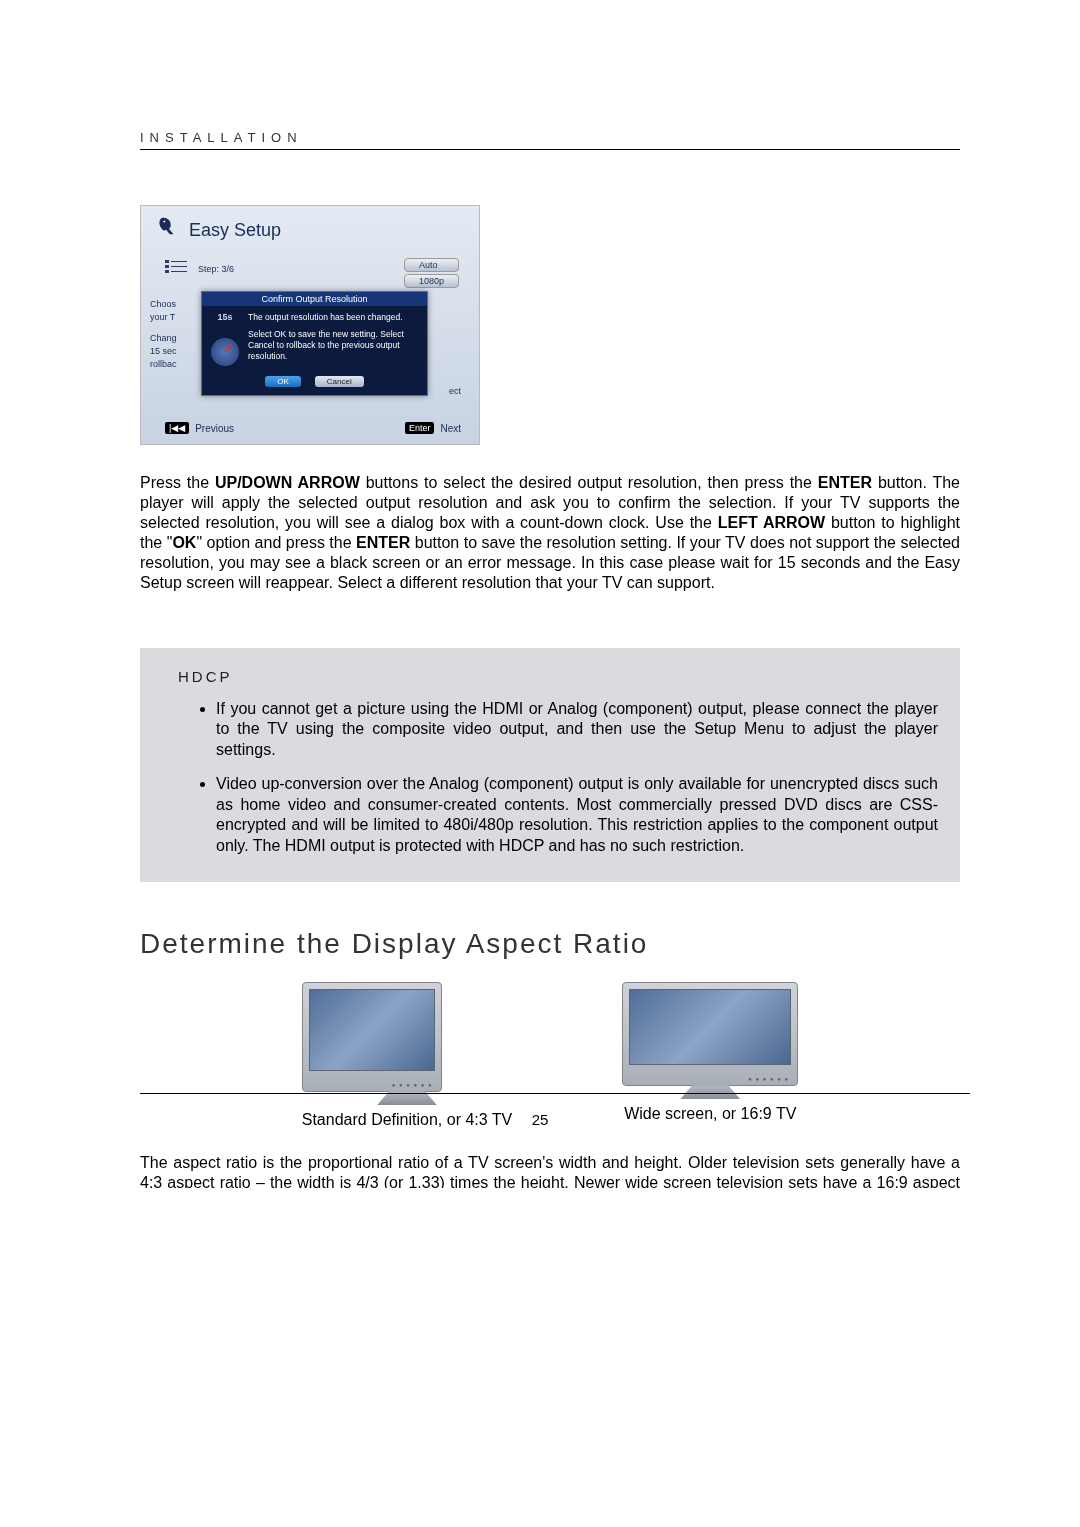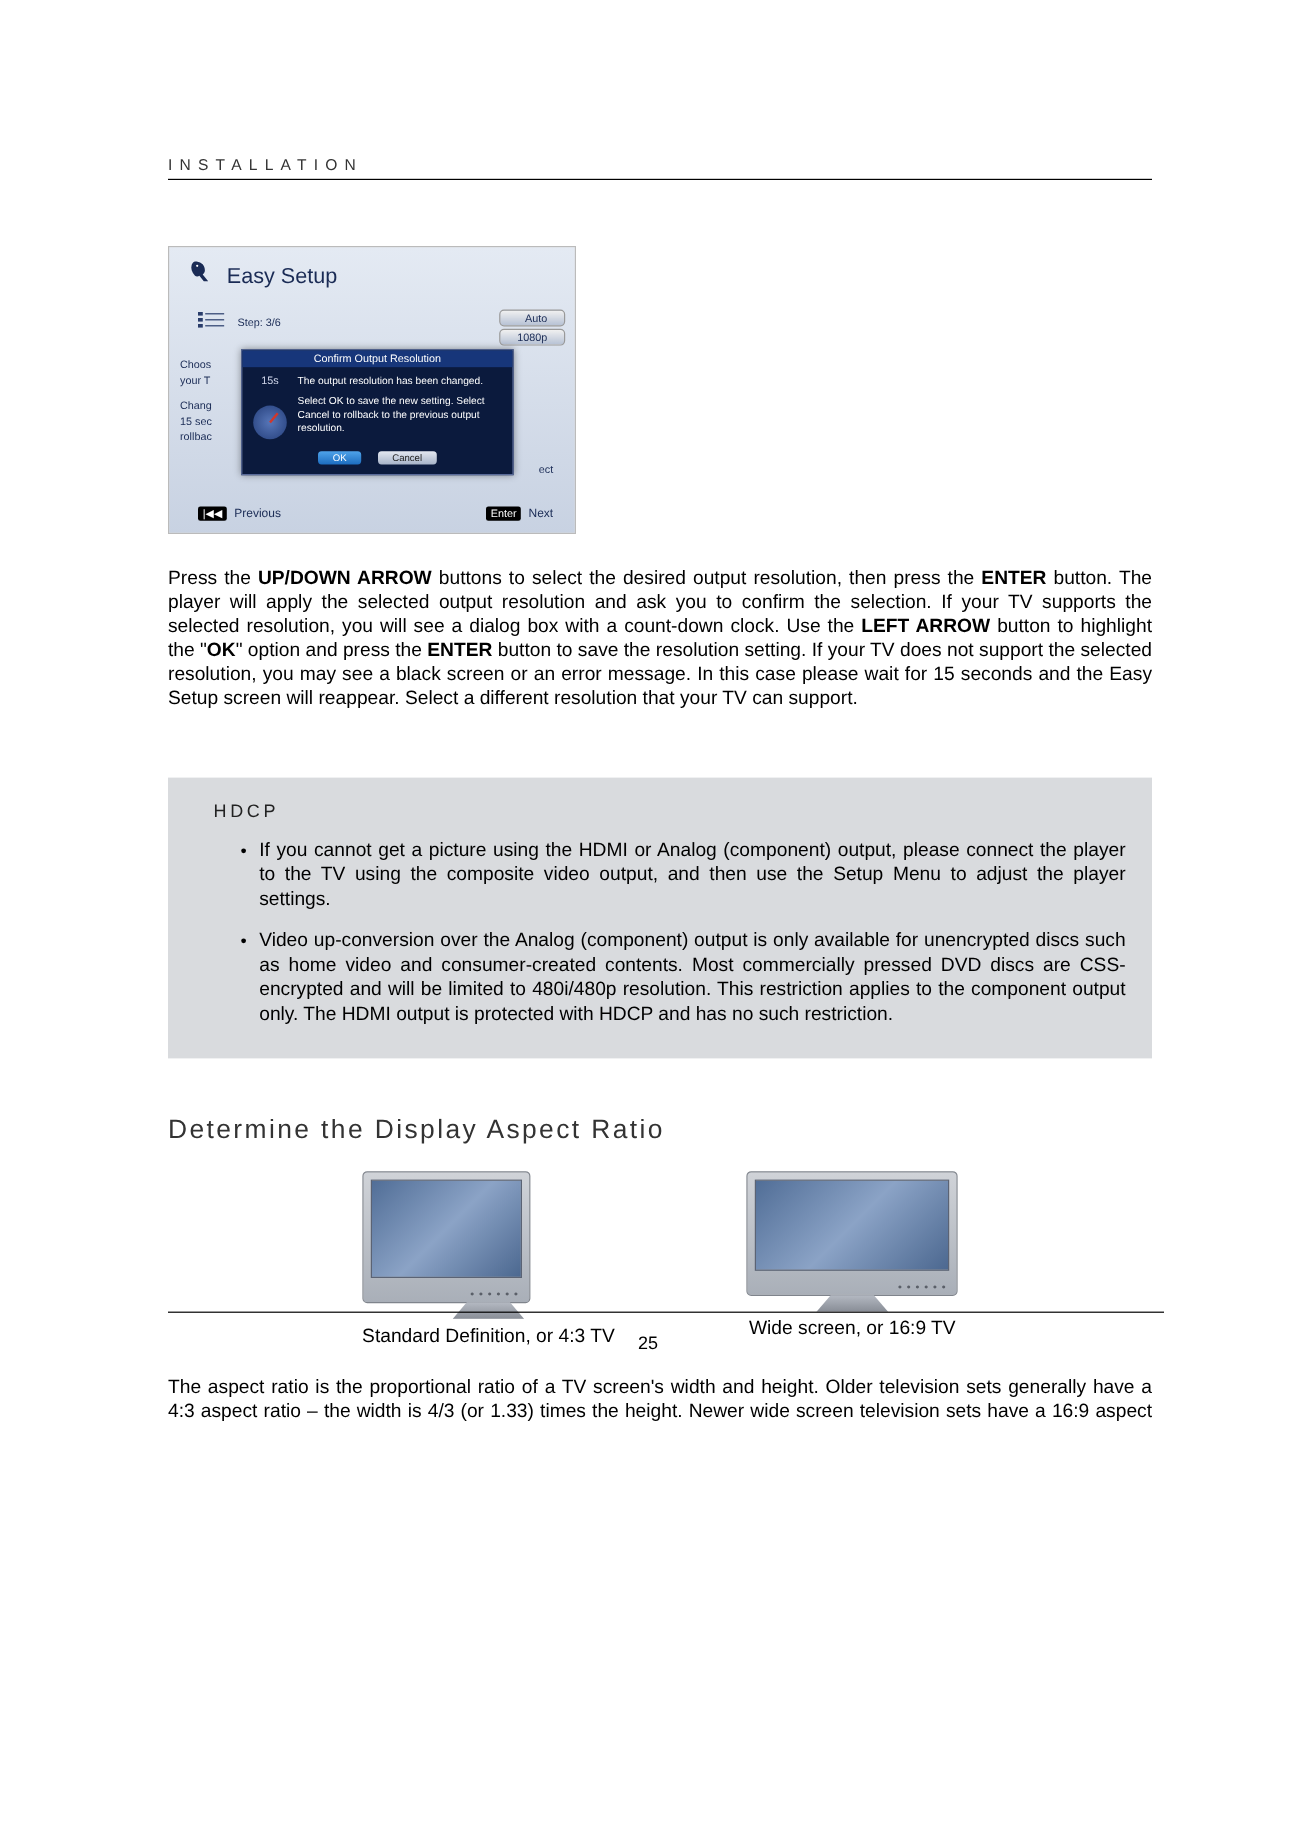--- a/index.html
+++ b/index.html
@@ -62,23 +62,23 @@
     top: 14px; left: 48px;
     font-size: 18px;
   }
   .setup-step {
     position: absolute;
     top: 58px; left: 57px;
     font-size: 9px;
   }
   .setup-buttons-right {
     position: absolute;
-    top: 52px; right: 8px;
-    font-size: 9px;
-    text-align: right;
+    top: 52px; right: 20px;
+    font-size: 9px;
+    text-align: left;
   }
   .setup-btn {
     background: linear-gradient(#f0f0f0,#b7c2d5);
     border: 1px solid #999;
     border-radius: 4px;
     padding: 1px 14px;
     margin-bottom: 2px;
   }
   .setup-left-truncated {
     position: absolute;
@@ -106,20 +106,21 @@
     display: flex;
     gap: 6px;
     padding: 6px;
   }
   .modal-col1 {
     width: 34px;
     display: flex;
     flex-direction: column;
     align-items: center;
     gap: 16px;
+    font-weight: bold;
   }
   .countdown {
     color: #d0d6ea;
     font-size: 9px;
   }
   .clock {
     width: 28px; height: 28px;
     border-radius: 50%;
     background: radial-gradient(#5776b8,#243e7a);
     position: relative;
@@ -197,21 +198,21 @@
     padding-left: 54px;
     font-size:16px;
     text-align: justify;
   }
   .note-list li { margin-bottom: 14px; line-height:1.28;}
   .note-list li:last-child { margin-bottom:0;}
   
   .section-heading {
     font-family: Arial, sans-serif;
     letter-spacing: 2px;
-    font-size:22px;
+    font-size:28px;
     color:#333;
     margin-top:46px;
     margin-bottom:22px;
   }
   .tv-row {
     display:flex;
     justify-content:center;
     gap:110px;
     margin-bottom:12px;
   }

